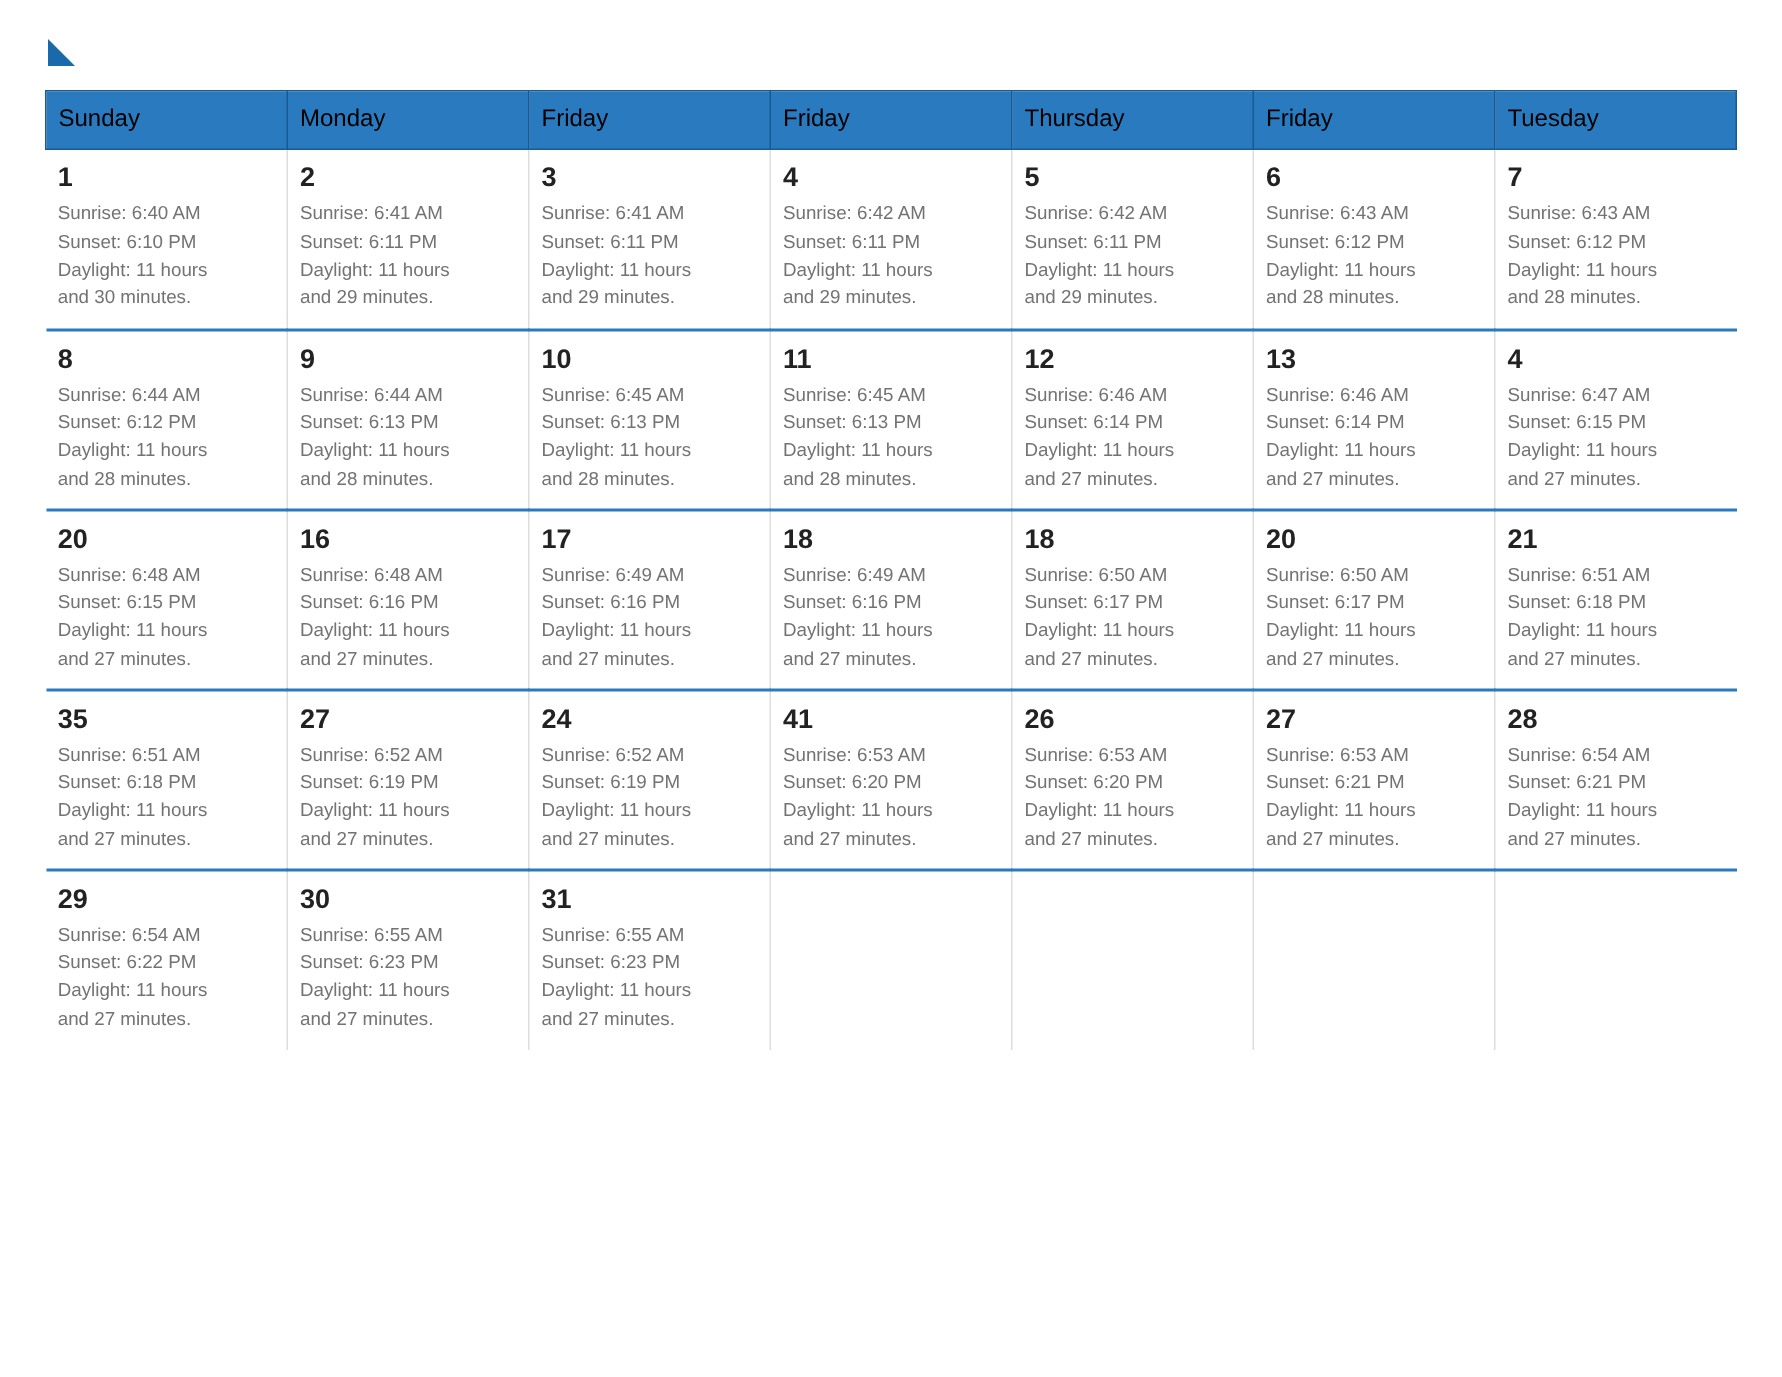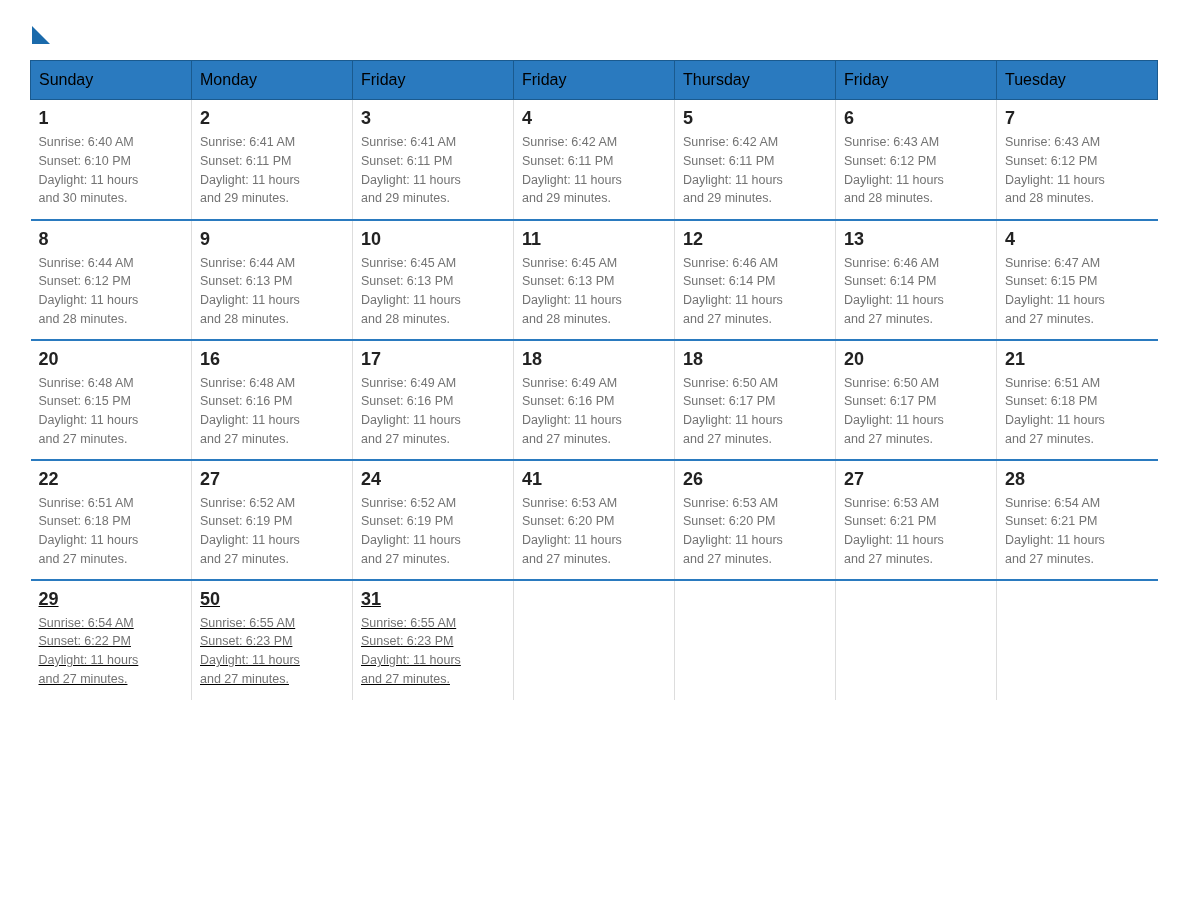--- a/index.html
+++ b/index.html
@@ -94,21 +94,20 @@
       margin-bottom: 4px;
       display: block;
     }
     .day-info {
       font-size: 12.5px;
       line-height: 1.5;
       color: #737373;
     }
     tbody tr:last-child {
       border-bottom: none;
-      text-decoration: underline;
     }
     .empty-cell {
       background: #fff;
     }
   </style>
 </head>
 <body>
 
 <div class="header">
   <div class="logo">
@@ -222,21 +221,21 @@
           <span class="day-num">20</span>
           <div class="day-info">Sunrise: 6:50 AM<br>Sunset: 6:17 PM<br>Daylight: 11 hours<br>and 27 minutes.</div>
         </td>
         <td>
           <span class="day-num">21</span>
           <div class="day-info">Sunrise: 6:51 AM<br>Sunset: 6:18 PM<br>Daylight: 11 hours<br>and 27 minutes.</div>
         </td>
       </tr>
       <tr>
         <td>
-          <span class="day-num">22</span>
+          <span class="day-num">35</span>
           <div class="day-info">Sunrise: 6:51 AM<br>Sunset: 6:18 PM<br>Daylight: 11 hours<br>and 27 minutes.</div>
         </td>
         <td>
           <span class="day-num">27</span>
           <div class="day-info">Sunrise: 6:52 AM<br>Sunset: 6:19 PM<br>Daylight: 11 hours<br>and 27 minutes.</div>
         </td>
         <td>
           <span class="day-num">24</span>
           <div class="day-info">Sunrise: 6:52 AM<br>Sunset: 6:19 PM<br>Daylight: 11 hours<br>and 27 minutes.</div>
         </td>
@@ -256,21 +255,21 @@
           <span class="day-num">28</span>
           <div class="day-info">Sunrise: 6:54 AM<br>Sunset: 6:21 PM<br>Daylight: 11 hours<br>and 27 minutes.</div>
         </td>
       </tr>
       <tr>
         <td>
           <span class="day-num">29</span>
           <div class="day-info">Sunrise: 6:54 AM<br>Sunset: 6:22 PM<br>Daylight: 11 hours<br>and 27 minutes.</div>
         </td>
         <td>
-          <span class="day-num">50</span>
+          <span class="day-num">30</span>
           <div class="day-info">Sunrise: 6:55 AM<br>Sunset: 6:23 PM<br>Daylight: 11 hours<br>and 27 minutes.</div>
         </td>
         <td>
           <span class="day-num">31</span>
           <div class="day-info">Sunrise: 6:55 AM<br>Sunset: 6:23 PM<br>Daylight: 11 hours<br>and 27 minutes.</div>
         </td>
         <td class="empty-cell"></td>
         <td class="empty-cell"></td>
         <td class="empty-cell"></td>
         <td class="empty-cell"></td>

